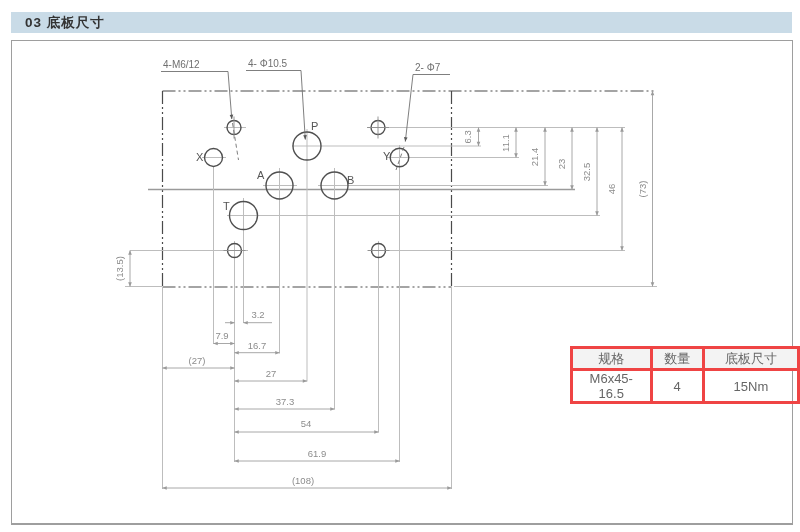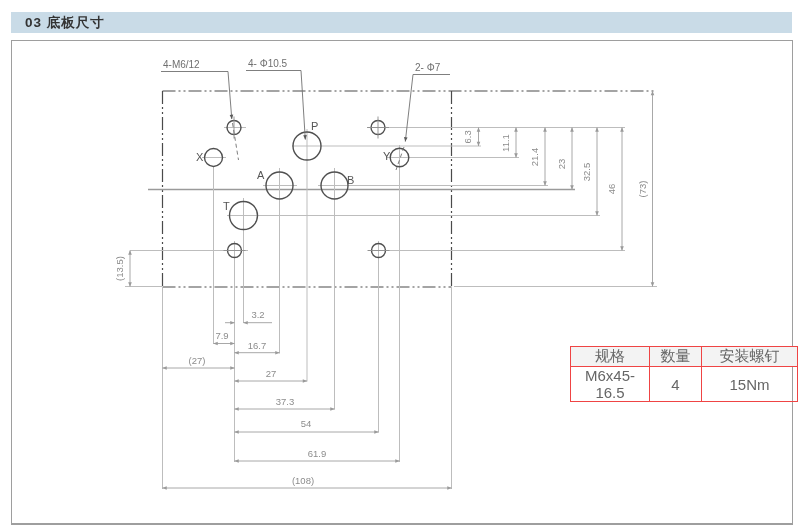--- a/index.html
+++ b/index.html
@@ -18,21 +18,21 @@
   .cmain{stroke:#9a9a9a;stroke-width:1.4;}
   .cross{stroke:#8d8d8d;stroke-width:0.9;}
   .leader{stroke:#707070;stroke-width:0.9;fill:none;}
   .leaderdash{stroke:#707070;stroke-width:0.9;stroke-dasharray:4 3;fill:none;}
   .dimtext{fill:#8c8c8c;font-size:9.5px;font-family:"Liberation Sans",sans-serif;}
   .leadtext{fill:#6f6f6f;font-size:10px;font-family:"Liberation Sans",sans-serif;}
   .porttext{fill:#555;font-size:11px;font-family:"Liberation Sans",sans-serif;}
   .screws{position:absolute;left:570px;top:346px;}
   .screws .stitle{font-size:12.5px;font-weight:bold;color:#444;margin:0 0 9px 0;}
   .screws table{border-collapse:collapse;table-layout:fixed;}
-  .screws th,.screws td{border:1px solid #ef4444;font-size:15px;color:#666;
+  .screws th,.screws td{border:3px solid #ef4444;font-size:13px;color:#666;
       text-align:center;height:19px;padding:0 4px;font-weight:normal;}
   .screws th{background:#f3f3f3;}
   .c0{width:70px;}.c1{width:43px;}.c2{width:87px;}
 </style>
 </head>
 <body>
 
 <div class="page">
 
   <div class="titlebar">
@@ -182,21 +182,21 @@
       <text class="dimtext" x="303" y="483.5" text-anchor="middle">(108)</text>
     </g>
   </svg>
 
   <div class="screws">
     <table>
       <thead>
         <tr>
           <th class="c0">规格</th>
           <th class="c1">数量</th>
-          <th class="c2">安装螺钉</th>
+          <th class="c2">底板尺寸</th>
         </tr>
       </thead>
       <tbody>
         <tr>
           <td>M6x45-16.5</td>
           <td>4</td>
           <td>15Nm</td>
         </tr>
       </tbody>
     </table>

